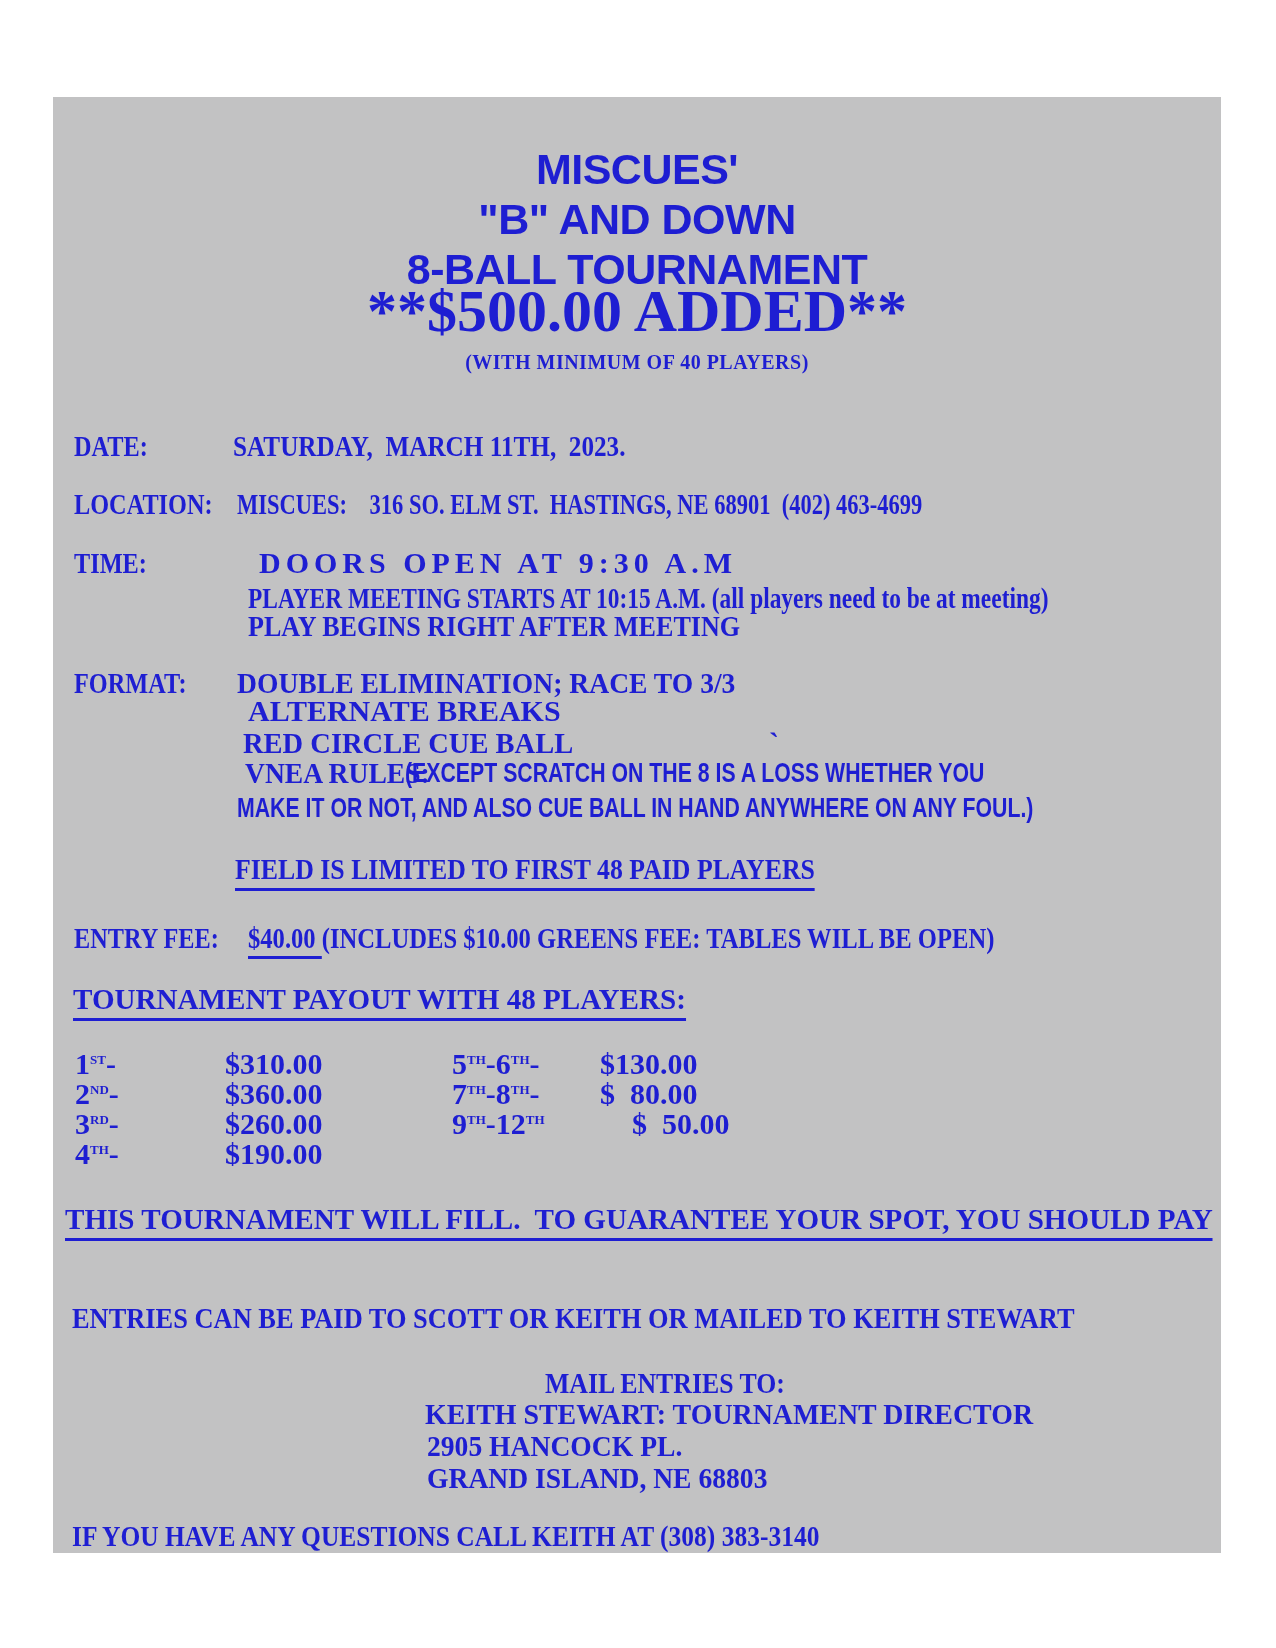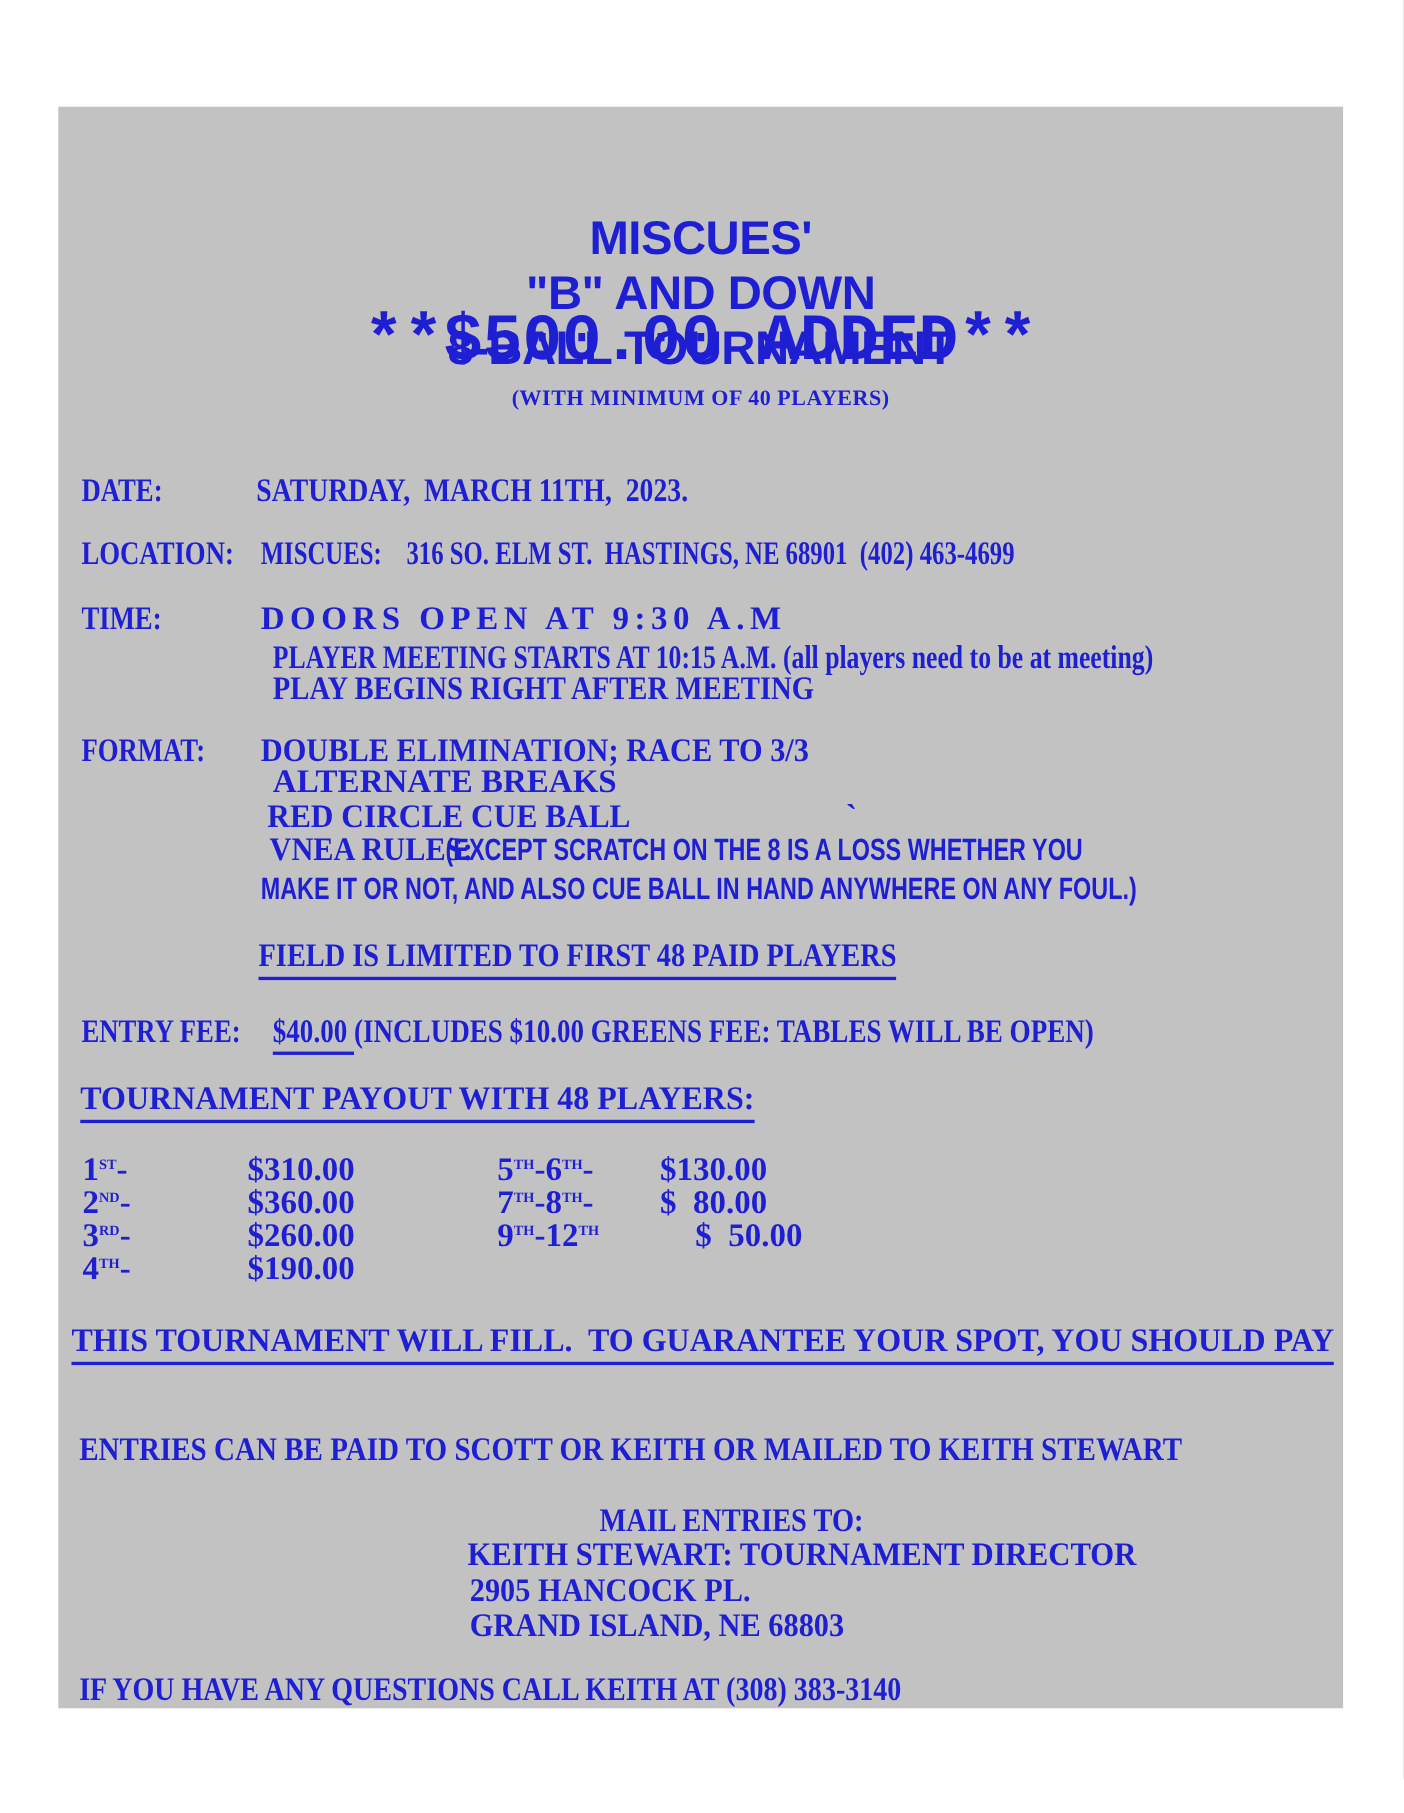--- a/index.html
+++ b/index.html
@@ -9,36 +9,36 @@
     font-family:"Liberation Serif", serif;
   }
   .sheet {
     position:absolute; left:53px; top:97px; width:1168px; height:1456px;
     background:#c2c2c3; color:#1e1ed2; font-weight:bold;
   }
   
   .title {
     position:absolute; top:47px; left:0; width:100%; text-align:center;
     font-family:"Liberation Sans", sans-serif;
-    font-size:43px; line-height:50px; letter-spacing:-0.5px;margin-top:48px;
+    font-size:43px; line-height:50px; letter-spacing:-0.5px;
   }
   .added {
     position:absolute; top:181px; left:0; width:100%; text-align:center;
-    font-size:60px; line-height:66px;font-family:Liberation Mono, monospace;
+    font-size:60px; line-height:66px;
   }
   .subnote {
     position:absolute; top:253px; left:0; width:100%; text-align:center;
     font-size:20px; line-height:24px; letter-spacing:0.5px;
   }
   
   .ln { position:absolute; left:0; width:100%; height:34px; font-size:30px; line-height:34px; }
   .lab { position:absolute; left:21px; transform:scaleX(.81); transform-origin:0 0; white-space:pre; }
   .val { position:absolute; transform-origin:0 0; white-space:pre; }
   .sans { font-family:"Liberation Sans", sans-serif; font-size:28px; }
-  .wide { letter-spacing:5px; }
+  .wide { letter-spacing:5px;margin-left:22px; }
   .ul { border-bottom:3px solid currentColor; padding-bottom:2px; }
   sup.ord { font-size:13px; position:relative; top:-10px; vertical-align:baseline; line-height:0; } .sx75 { transform:scaleX(.75); }
   .sx76 { transform:scaleX(.76); } .sx78 { transform:scaleX(.78); }
   .sx82 { transform:scaleX(.82); } .sx84 { transform:scaleX(.84); }
   .sx85 { transform:scaleX(.85); } .sx86 { transform:scaleX(.86); }
   .sx87 { transform:scaleX(.87); } .sx88 { transform:scaleX(.88); }
   .sx92 { transform:scaleX(.92); } .sx93 { transform:scaleX(.93); }
   .sx95 { transform:scaleX(.95); } .sx97 { transform:scaleX(.97); }
 </style>
 </head>

